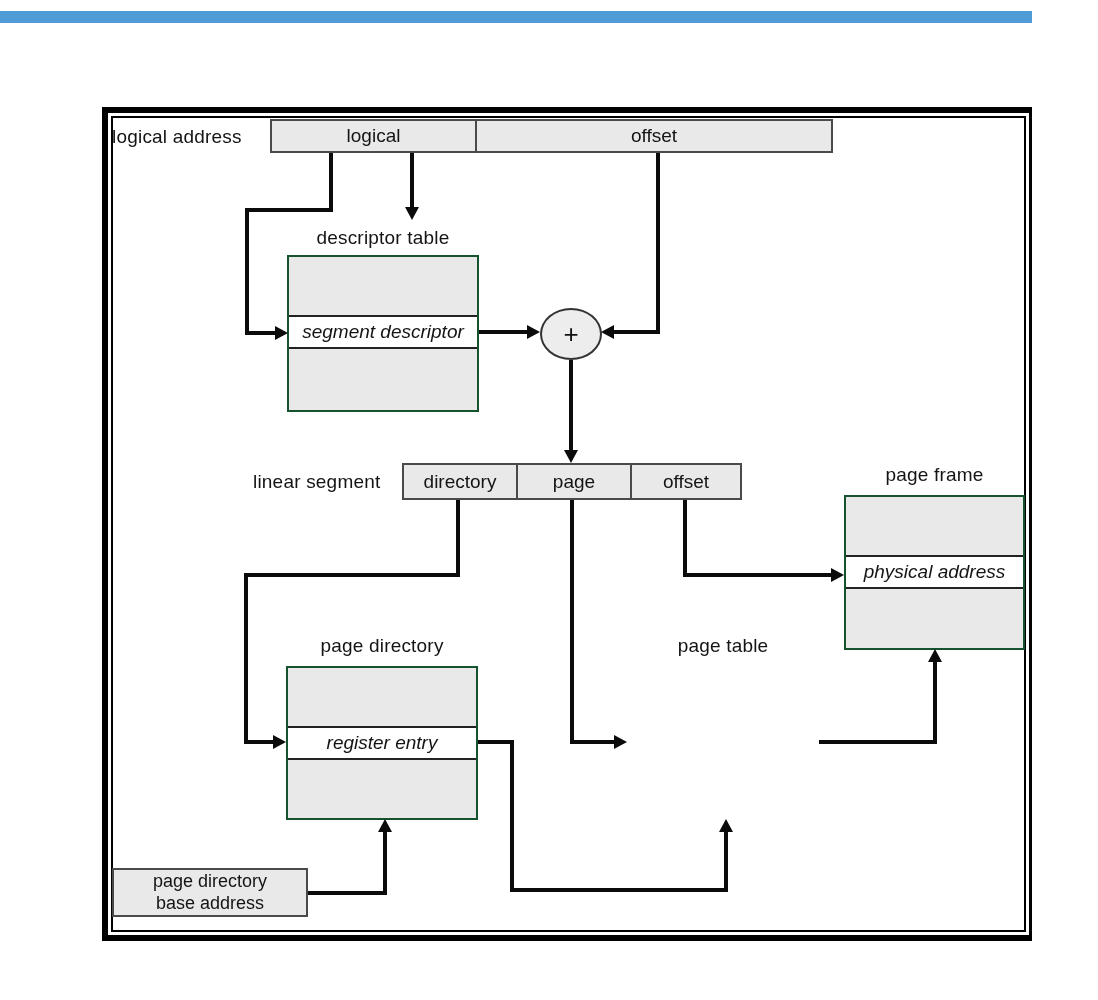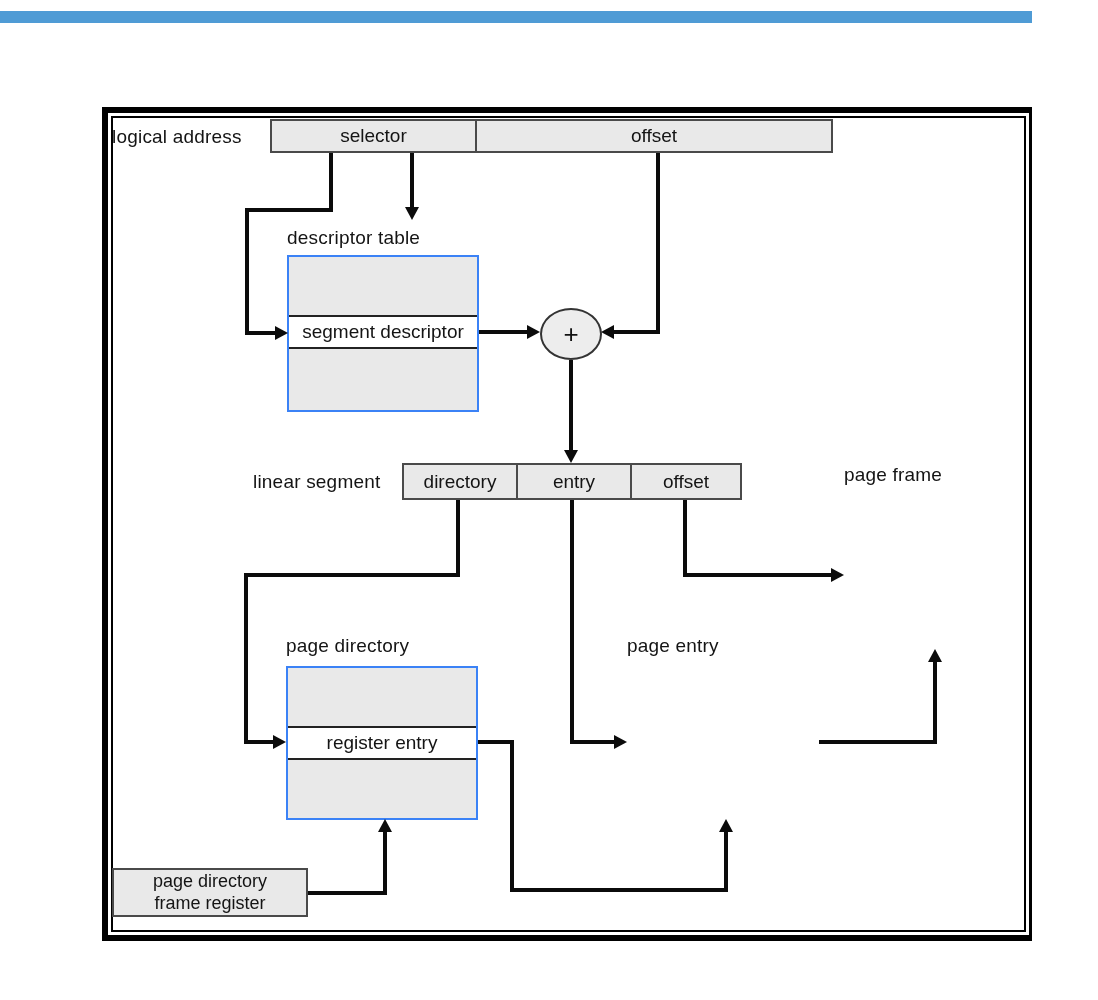--- a/index.html
+++ b/index.html
@@ -5,28 +5,28 @@
   html,body{margin:0;padding:0;background:#ffffff;}
   #app{
     position:relative;width:1032px;height:1000px;background:#ffffff;overflow:hidden;
     font-family:"Liberation Sans", sans-serif;color:#111;
   }
   .accent-bar{position:absolute;left:0;top:11px;width:1098px;height:12px;background:#4f9bd5;}
   .frame{position:absolute;left:102px;top:107px;width:933px;height:834px;
          border:6px solid #000;box-sizing:border-box;}
   .frame-inner{position:absolute;left:3px;top:3px;right:3px;bottom:3px;border:2px solid #000;}
   .lbl{position:absolute;font-size:19px;letter-spacing:.2px;white-space:nowrap;color:#141414;}
-  .lbl.center{}
+  .lbl.center{text-align:center;}
   
   .bar{position:absolute;display:flex;background:#e9e9e9;border:2px solid #4a4a4a;box-sizing:border-box;}
   .cell{display:flex;align-items:center;justify-content:center;font-size:19px;color:#141414;}
   .cell + .cell{border-left:2px solid #4a4a4a;}
   
   .tbox{position:absolute;display:flex;flex-direction:column;background:#e9e9e9;
-        border:2px solid #3b82f6;box-sizing:border-box;}
+        border:2px solid #14532d;box-sizing:border-box;font-style:italic;}
   .seg-top{height:58px;}
   .seg-mid{height:30px;background:#ffffff;border-top:2px solid #222;border-bottom:2px solid #222;
            display:flex;align-items:center;justify-content:center;font-size:19px;color:#141414;}
   .seg-bot{flex:1;}
   
   .adder{position:absolute;left:540px;top:308px;width:62px;height:52px;border-radius:50%;
          background:#ededed;border:2px solid #333;box-sizing:border-box;
          display:flex;align-items:center;justify-content:center;font-size:26px;color:#111;}
   
   .regbox{position:absolute;left:112px;top:868px;width:196px;height:49px;background:#e9e9e9;
@@ -46,54 +46,59 @@
 <div id="app">
 
   <div class="accent-bar" style="background: rgb(79, 155, 213);"></div>
 
   <div class="frame">
     <div class="frame-inner"></div>
   </div>
 
   <div class="lbl" style="left:112px;top:126px;">logical address</div>
   <div class="bar" style="left:270px;top:119px;width:563px;height:34px;">
-    <div class="cell" style="width:203px;">selector</div>
+    <div class="cell" style="width:203px;">logical</div>
     <div class="cell" style="flex:1;">offset</div>
   </div>
 
   <div class="lbl center" style="left:287px;top:227px;width:192px;">descriptor table</div>
   <div class="tbox" style="left:287px;top:255px;width:192px;height:157px;">
     <div class="seg-top"></div>
     <div class="seg-mid">segment descriptor</div>
     <div class="seg-bot"></div>
   </div>
 
   <div class="adder">+</div>
 
   <div class="lbl" style="left:253px;top:471px;">linear segment</div>
   <div class="bar" style="left:402px;top:463px;width:340px;height:37px;">
     <div class="cell" style="width:112px;">directory</div>
-    <div class="cell" style="width:112px;">entry</div>
+    <div class="cell" style="width:112px;">page</div>
     <div class="cell" style="flex:1;">offset</div>
   </div>
 
   <div class="lbl center" style="left:844px;top:464px;width:181px;">page frame</div>
+  <div class="tbox" style="left:844px;top:495px;width:181px;height:155px;">
+    <div class="seg-top"></div>
+    <div class="seg-mid">physical address</div>
+    <div class="seg-bot"></div>
+  </div>
 
   <div class="lbl center" style="left:286px;top:635px;width:192px;">page directory</div>
   <div class="tbox" style="left:286px;top:666px;width:192px;height:154px;">
     <div class="seg-top"></div>
     <div class="seg-mid">register entry</div>
     <div class="seg-bot"></div>
   </div>
 
-  <div class="lbl center" style="left:627px;top:635px;width:192px;">page entry</div>
+  <div class="lbl center" style="left:627px;top:635px;width:192px;">page table</div>
 
   <div class="regbox">
     <div>page directory</div>
-    <div>frame register</div>
+    <div>base address</div>
   </div>
 
   <div class="ln" style="left:329px;top:153px;width:4px;height:59px;"></div>
   <div class="ln" style="left:245px;top:208px;width:88px;height:4px;"></div>
   <div class="ln" style="left:245px;top:208px;width:4px;height:127px;"></div>
   <div class="ln" style="left:245px;top:331px;width:32px;height:4px;"></div>
   <div class="ah r" style="left:275px;top:326px;"></div>
 
   <div class="ln" style="left:410px;top:153px;width:4px;height:55px;"></div>
   <div class="ah d" style="left:405px;top:207px;"></div>

